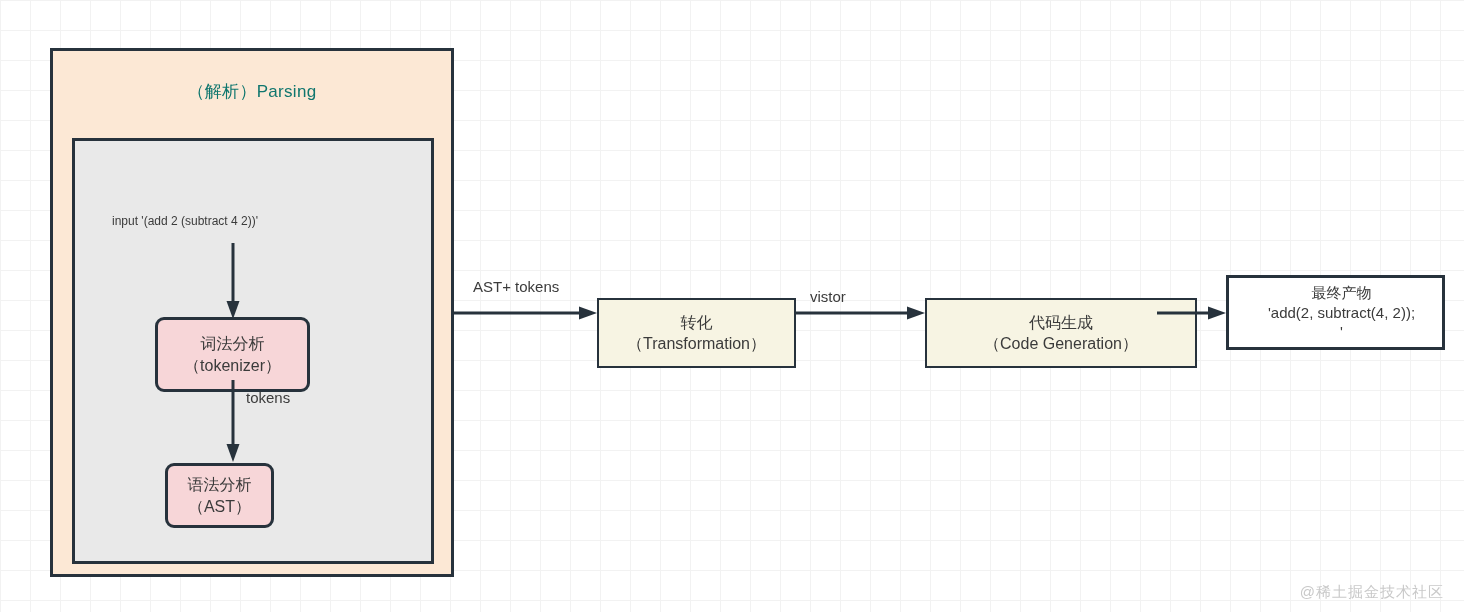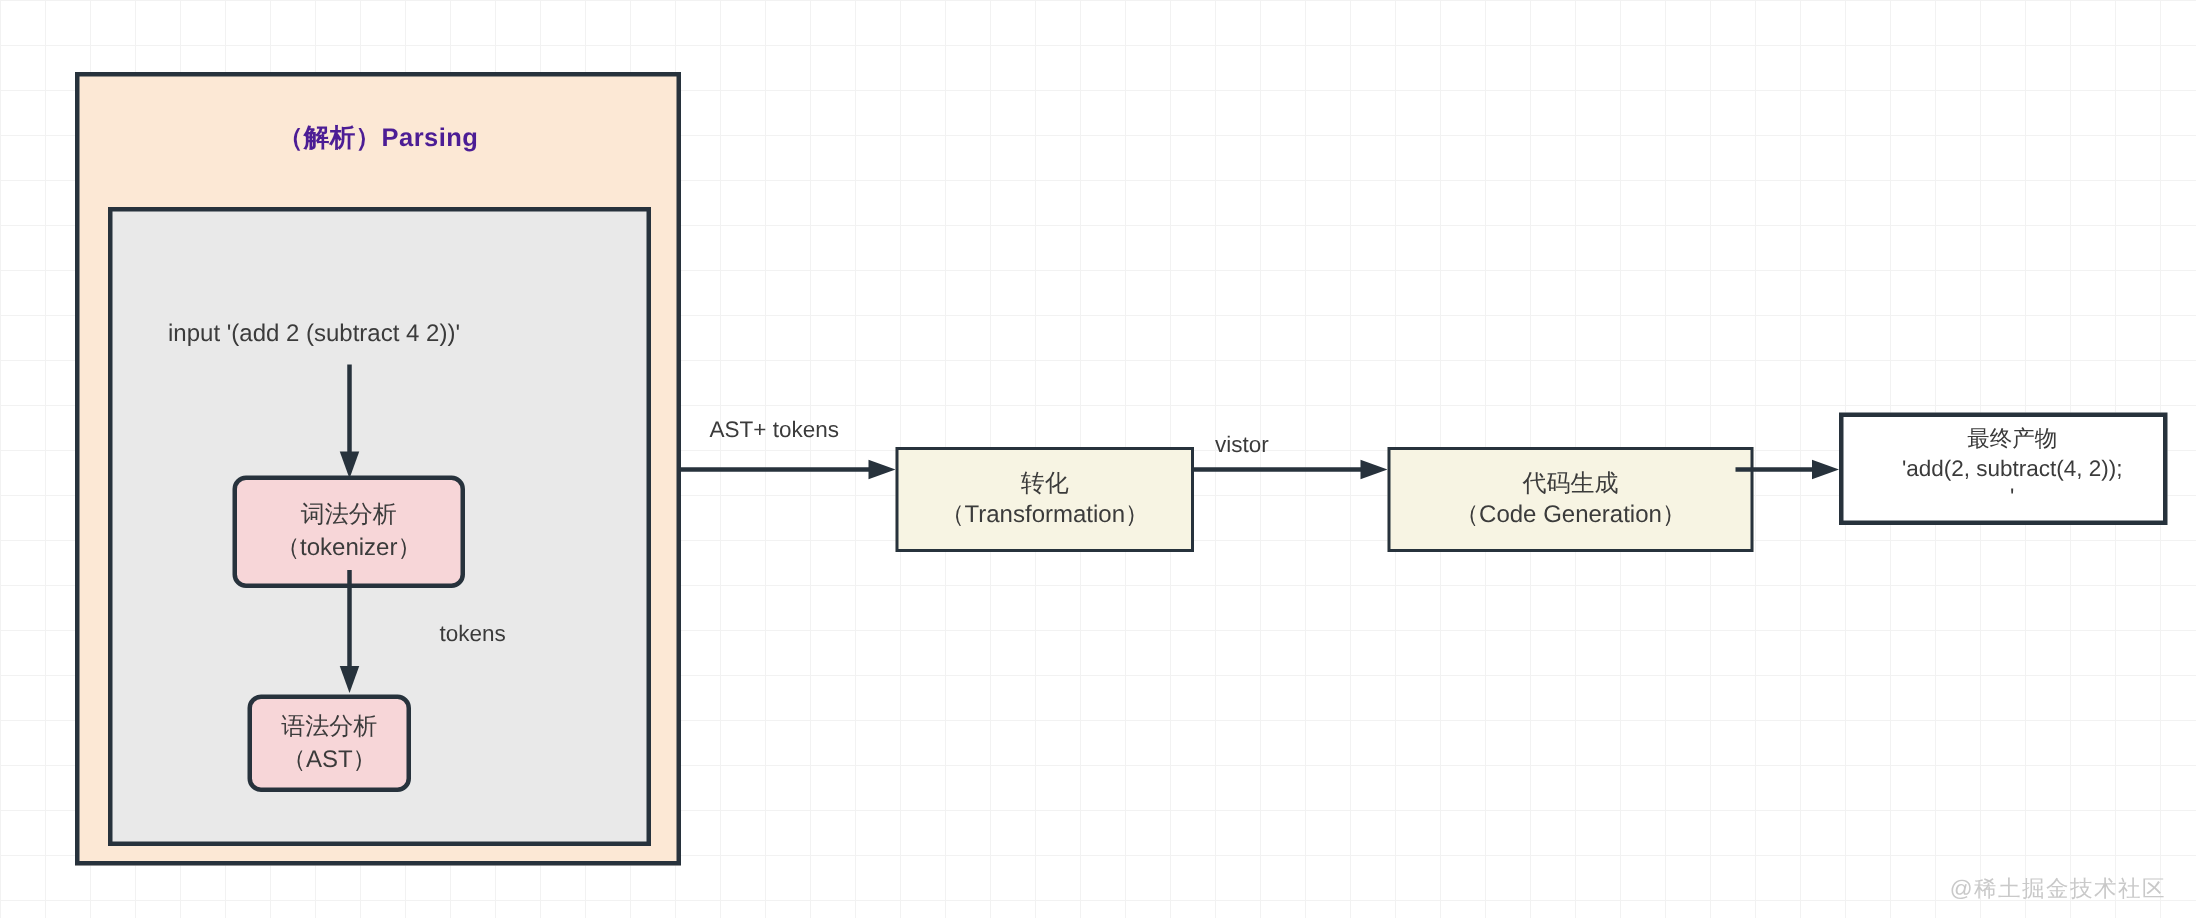--- a/index.html
+++ b/index.html
@@ -39,22 +39,21 @@
   
   .group-outer {
     border: 3px solid #27323c;
     background: #fce8d5;
     justify-content: flex-start;
   }
   .group-outer-title {
     margin-top: 30px;
     font-size: 17px;
     letter-spacing: 0.3px;
-    color: #4c1d95;
-    font-weight: bold;
+    color: #0f766e;
   }
 
   .group-inner {
     border: 3px solid #27323c;
     background: #e9e9e9;
   }
 
   
   .box-pink {
     border: 3px solid #27323c;
@@ -74,21 +73,21 @@
   
   .box-white {
     border: 3px solid #27323c;
     background: #ffffff;
     font-size: 15px;
     padding-left: 12px;
   }
 
   .plain-text {
     position: absolute;
-    font-size: 16px;
+    font-size: 12px;
     color: #3b3b3b;
     white-space: nowrap;
   }
 
   .edge-label {
     position: absolute;
     font-size: 15px;
     color: #3b3b3b;
     white-space: nowrap;
   }
@@ -131,21 +130,21 @@
   <div class="node box-pink" style="left:155px; top:317px; width:155px; height:75px;">
     <span class="line-1">词法分析</span>
     <span class="line-2">（tokenizer）</span>
   </div>
 
   <svg class="arrow-svg" style="left:225px; top:380px;" width="20" height="84">
     <line x1="8" y1="0" x2="8" y2="66" stroke="#27323c" stroke-width="3"></line>
     <polygon points="8,82 1.5,64 14.5,64" fill="#27323c"></polygon>
   </svg>
 
-  <div class="edge-label" style="left:246px; top:414px;margin-left:47px;">tokens</div>
+  <div class="edge-label" style="left:246px; top:389px;">tokens</div>
 
   <div class="node box-pink" style="left:165px; top:463px; width:109px; height:65px;">
     <span class="line-1">语法分析</span>
     <span class="line-2">（AST）</span>
   </div>
 
   <svg class="arrow-svg" style="left:453px; top:304px;" width="146" height="18">
     <line x1="0" y1="9" x2="128" y2="9" stroke="#27323c" stroke-width="3"></line>
     <polygon points="144,9 126,2.5 126,15.5" fill="#27323c"></polygon>
   </svg>
@@ -157,21 +156,21 @@
     <span class="line-2">（Transformation）</span>
   </div>
 
   <svg class="arrow-svg" style="left:796px; top:304px;" width="131" height="18">
     <line x1="0" y1="9" x2="113" y2="9" stroke="#27323c" stroke-width="3"></line>
     <polygon points="129,9 111,2.5 111,15.5" fill="#27323c"></polygon>
   </svg>
 
   <div class="edge-label" style="left:810px; top:288px;">vistor</div>
 
-  <div class="node box-cream" style="left:925px; top:278px; width:244px; height:70px;">
+  <div class="node box-cream" style="left:925px; top:278px; width:272px; height:70px;">
     <span class="line-1">代码生成</span>
     <span class="line-2">（Code Generation）</span>
   </div>
 
   <svg class="arrow-svg" style="left:1157px; top:304px;" width="71" height="18">
     <line x1="0" y1="9" x2="53" y2="9" stroke="#27323c" stroke-width="3"></line>
     <polygon points="69,9 51,2.5 51,15.5" fill="#27323c"></polygon>
   </svg>
 
   <div class="node box-white" style="left:1226px; top:275px; width:219px; height:75px;">

